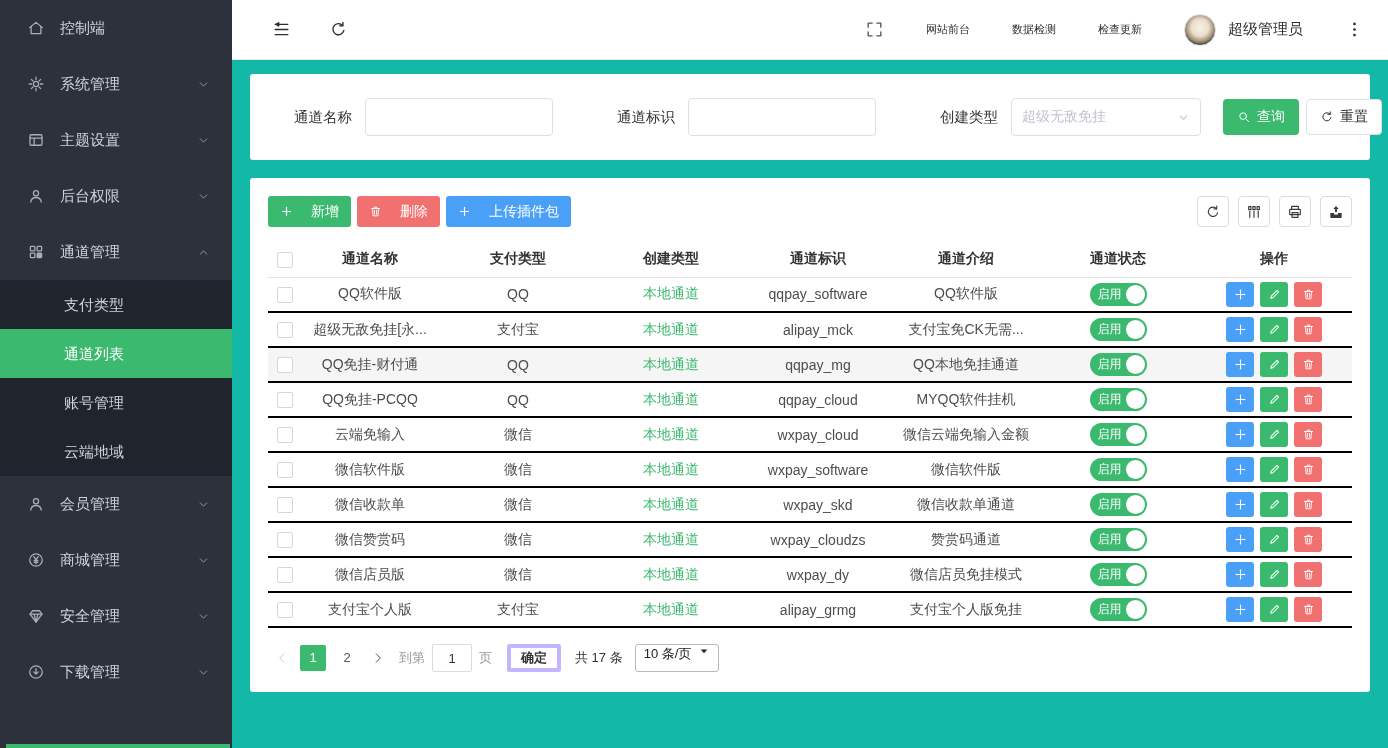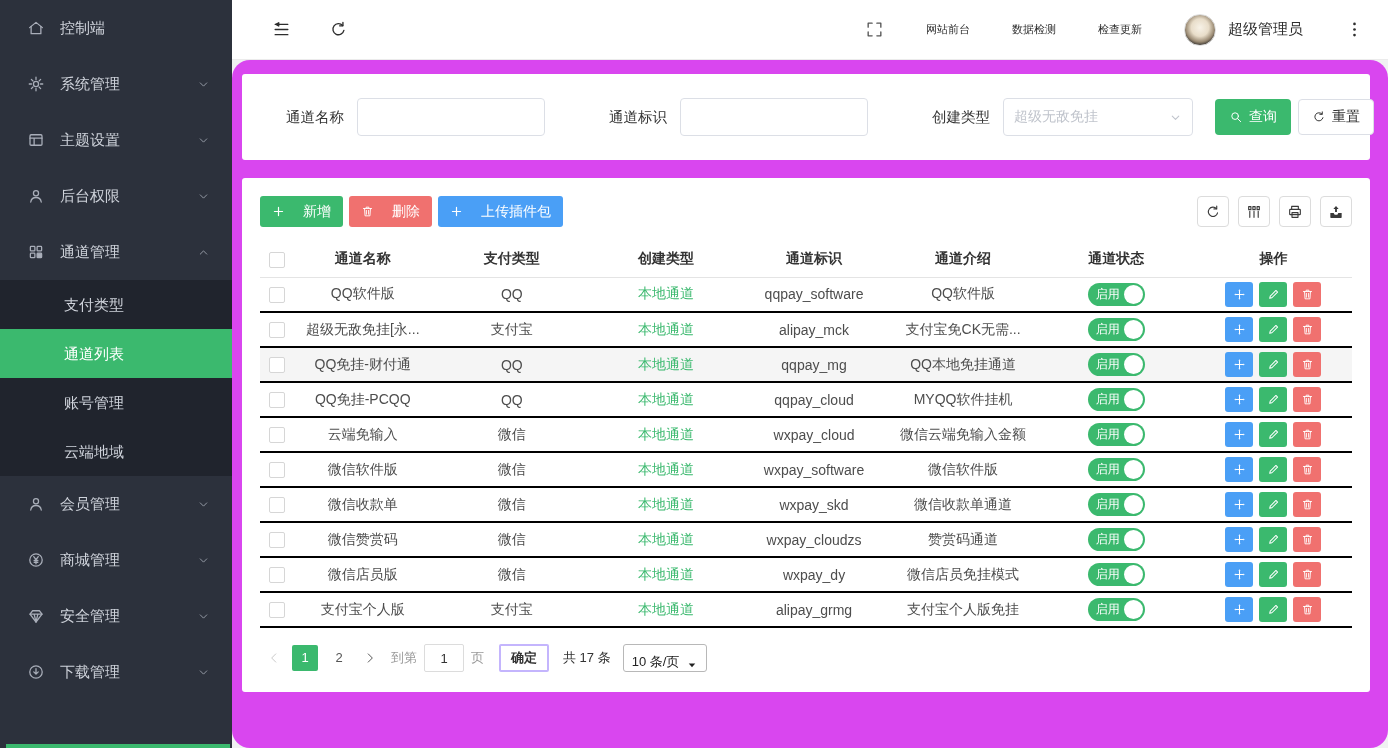--- a/index.html
+++ b/index.html
@@ -48,21 +48,21 @@
   .top-link { font-size:11px; color:#2d2d2d; cursor:pointer; }
   .user-box { display:flex; align-items:center; gap:12px; cursor:pointer; }
   .avatar {
     width:32px; height:32px; border-radius:50%;
     background:radial-gradient(circle at 50% 42%, #f7f2e7 0%, #e8ddc9 38%, #9b8b74 62%, #35322e 78%);
     border:1px solid #ddd;
   }
   .username { font-size:15px; color:#2d2d2d; }
   .fs-icon { color:#555; }
 
-  .content { flex:1; background:#d946ef; padding:14px 18px 0 10px; overflow:hidden;border-radius:18px; }
+  .content { flex:1; background:#14b8a6; padding:14px 18px 0 18px; overflow:hidden; }
 
   
   .filter-panel {
     background:#fff; height:86px; border-radius:3px;
     display:flex; align-items:center; padding:0 22px 0 44px; margin-bottom:18px;
   }
   .f-group { display:flex; align-items:center; margin-right:64px; }
   .f-label { font-size:14.5px; color:#333; margin-right:13px; white-space:nowrap; }
   .f-input {
     width:188px; height:38px; border:1px solid #dcdfe6; border-radius:4px;
@@ -141,27 +141,27 @@
     min-width:26px; height:26px; line-height:26px; text-align:center; margin:0 4px;
     border-radius:2px; cursor:pointer; color:#555; font-size:13px;
   }
   .page-num.active { background:#3bb96e; color:#fff; }
   .pg-text { color:#9a9a9a; margin:0 7px; }
   .pg-input {
     width:40px; height:28px; border:1px solid #dcdcdc; border-radius:2px;
     text-align:center; font-size:13px; color:#333; outline:none;
   }
   .pg-btn {
-    height:28px; padding:0 10px; border:2px solid #c4b5fd; border-radius:2px;
+    height:28px; padding:0 10px; border:4px solid #c4b5fd; border-radius:2px;
     background:#fff; font-weight:bold; color:#333; font-size:13px; cursor:pointer; margin:0 8px;
   }
   .pg-total { color:#333; margin:0 6px; }
   .pg-select {
     height:28px; border:1px solid #b8b8b8; border-radius:3px; background:#fff;
-    display:flex; align-items:flex-end; gap:7px; padding:0 8px; cursor:pointer;
+    display:flex; align-items:flex-start; gap:7px; padding:0 8px; cursor:pointer;
     color:#222; font-size:13px; margin-left:6px;
   }
   .pg-select .car { width:12px; height:12px; color:#222; }
 </style>
 </head>
 <body>
 
 <div class="app">
 
   <aside class="sidebar">

